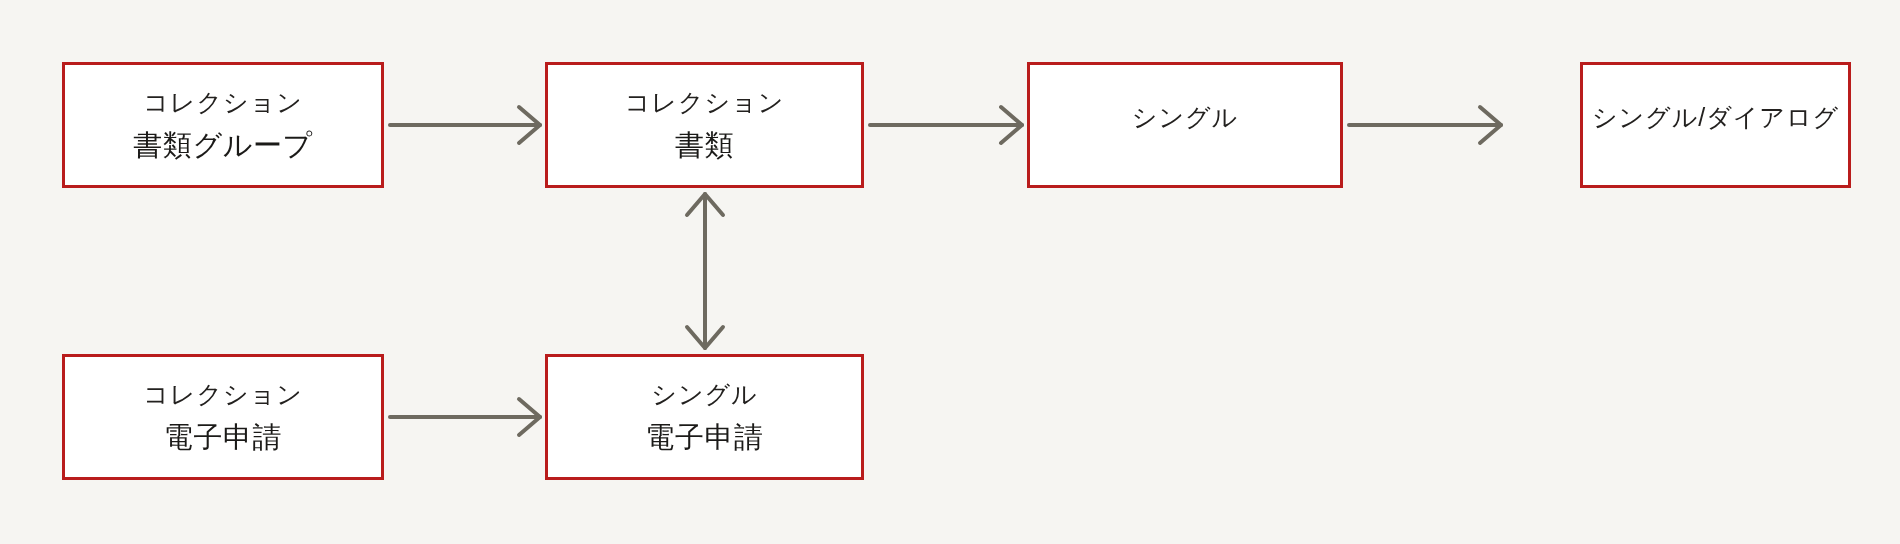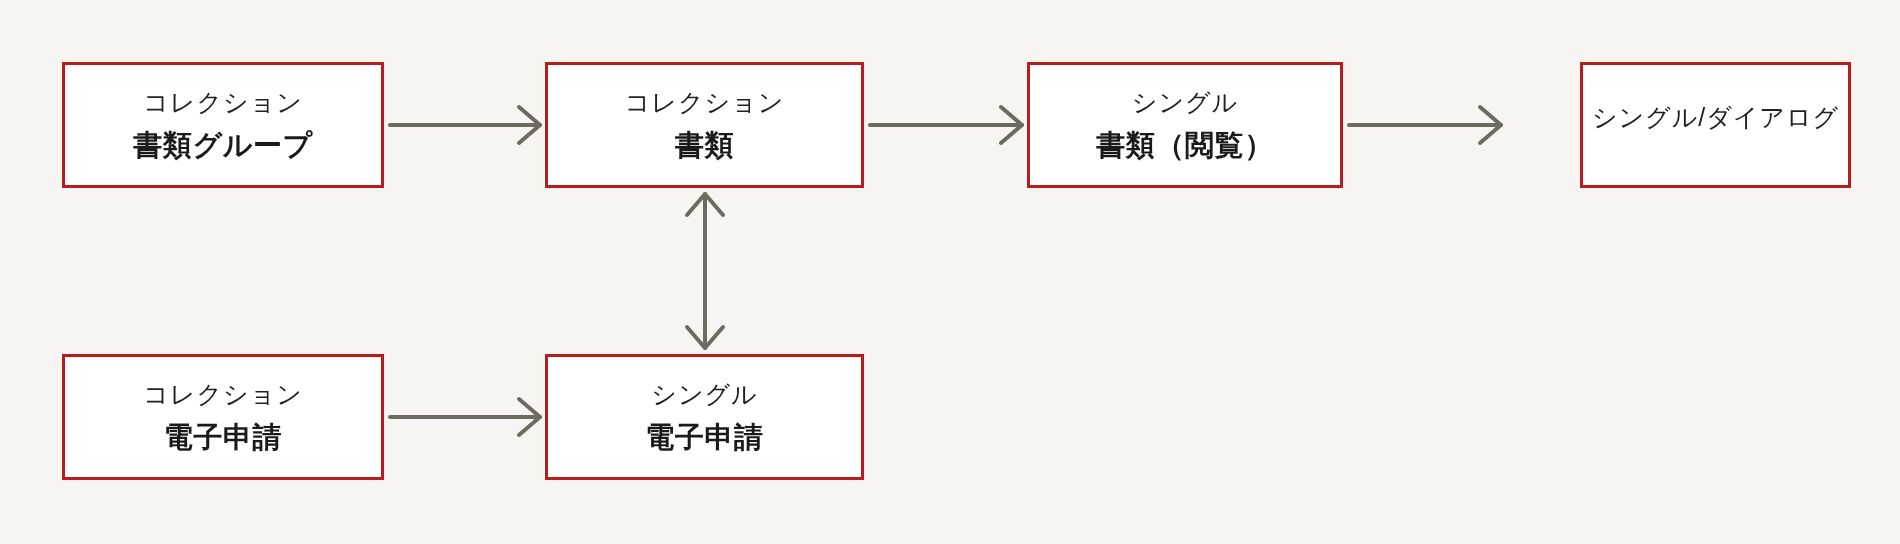--- a/index.html
+++ b/index.html
@@ -44,21 +44,21 @@
     font-size: 25px;
     font-weight: 400;
     color: #23211f;
     letter-spacing: 0.04em;
     margin-bottom: 16px;
     white-space: nowrap;
   }
   .node-name {
     display: block;
     font-size: 29px;
-    font-weight: 700;
+    font-weight: 400;
     color: #1b1a18;
     letter-spacing: 0.02em;
     white-space: nowrap;
   }
 </style>
 </head>
 <body>
 
 <div id="diagram">
 
@@ -99,21 +99,20 @@
     <span class="node-name">書類グループ</span>
   </div>
 
   <div class="node" style="left:545px; top:62px; width:319px; height:126px;">
     <span class="node-kind">コレクション</span>
     <span class="node-name">書類</span>
   </div>
 
   <div class="node" style="left:1027px; top:62px; width:316px; height:126px;">
     <span class="node-kind">シングル</span>
-    <span class="node-name">書類（閲覧）</span>
   </div>
 
   <div class="node" style="left:1580px; top:62px; width:271px; height:126px;">
     <span class="node-kind">シングル/ダイアログ</span>
   </div>
 
   <div class="node" style="left:62px; top:354px; width:322px; height:126px;">
     <span class="node-kind">コレクション</span>
     <span class="node-name">電子申請</span>
   </div>

